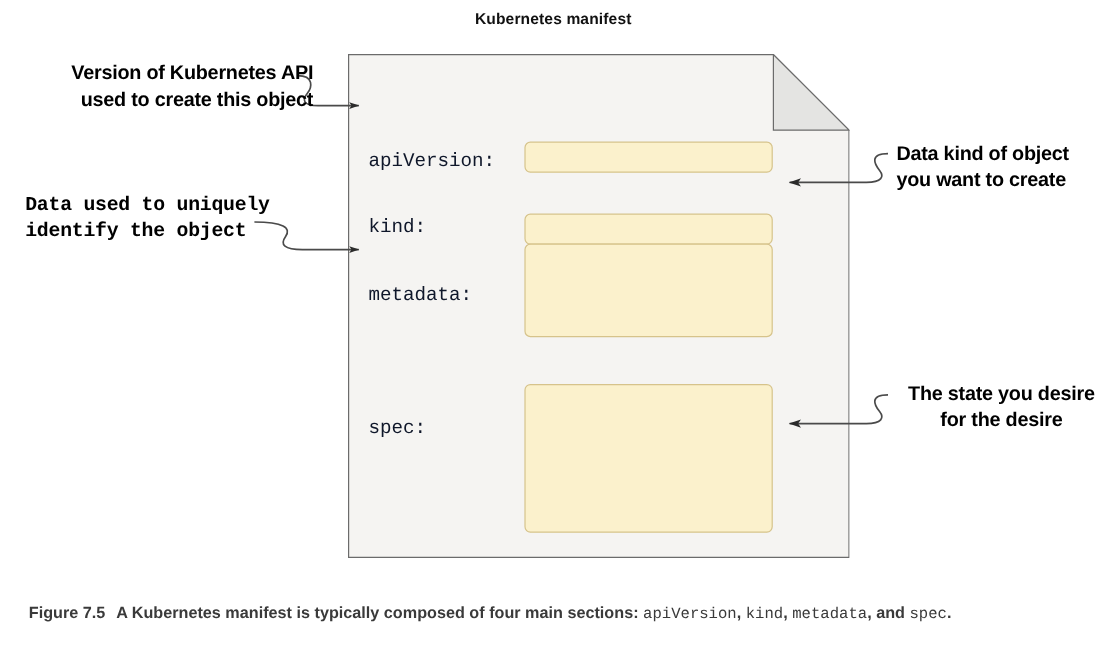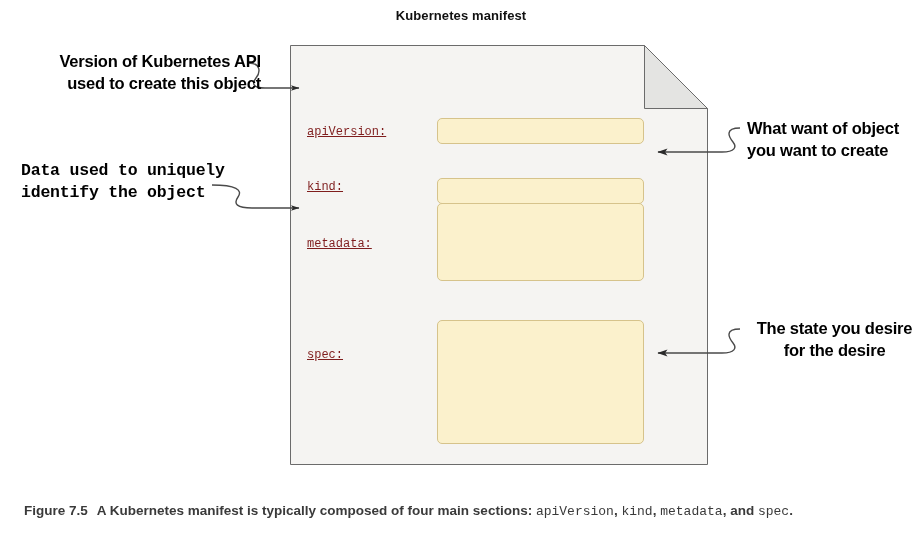--- a/index.html
+++ b/index.html
@@ -44,25 +44,24 @@
     top: 0;
     width: 100%;
     height: 100%;
   }
   .sheet-body svg { display: block; }
 
   
   .field-label {
     position: absolute;
     font-family: "Liberation Mono", "DejaVu Sans Mono", monospace;
-    font-size: 12px;
-    color: #7f1d1d;
+    font-size: 16px;
+    color: #0f172a;
     white-space: nowrap;
     letter-spacing: 0px;
-    text-decoration: underline;
   }
   #label-apiversion { left: 17px;  top: 80px; }
   #label-kind       { left: 17px;  top: 135px; }
   #label-metadata   { left: 17px;  top: 192px; }
   #label-spec       { left: 17px;  top: 303px; }
 
   
   .value-box {
     position: absolute;
     background: #FBF1CC;
@@ -169,21 +168,21 @@
   <span class="line">Version of Kubernetes API</span>
   <span class="line">used to create this object</span>
 </div>
 
 <div class="annotation" id="annot-metadata">
   <span class="line">Data used to uniquely</span>
   <span class="line">identify the object</span>
 </div>
 
 <div class="annotation" id="annot-kind">
-  <span class="line">What want of object</span>
+  <span class="line">Data kind of object</span>
   <span class="line">you want to create</span>
 </div>
 
 <div class="annotation" id="annot-spec">
   <span class="line">The state you desire</span>
   <span class="line">for the desire</span>
 </div>
 
 <div id="figure-caption">
   <span class="fig-num">Figure 7.5</span><span>A Kubernetes manifest is typically composed of four main sections:</span> <span class="mono">apiVersion</span><span>,</span> <span class="mono">kind</span><span>,</span> <span class="mono">metadata</span><span>, and</span> <span class="mono">spec</span><span>.</span>

